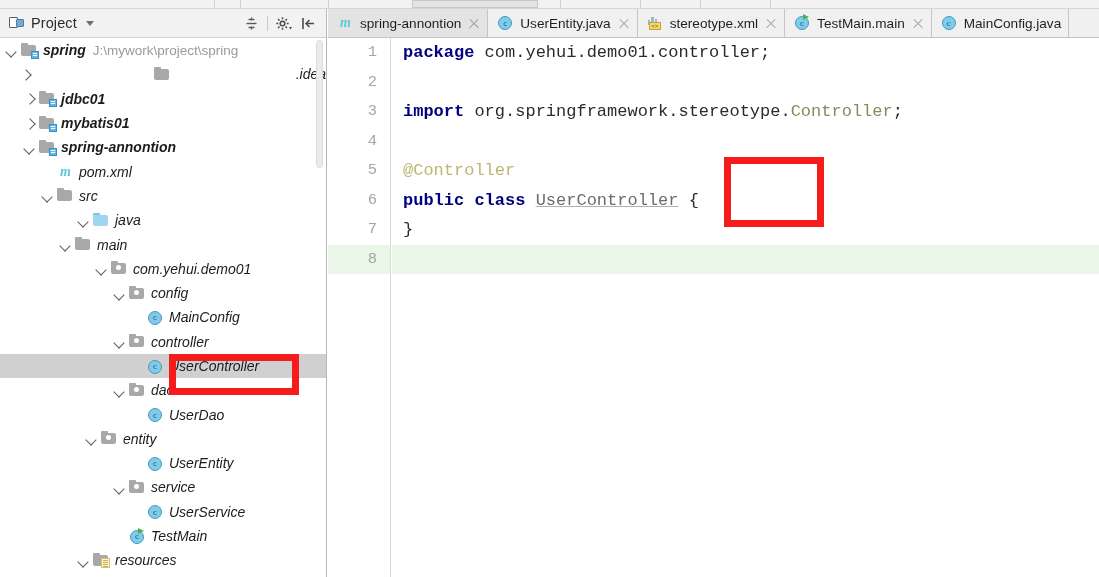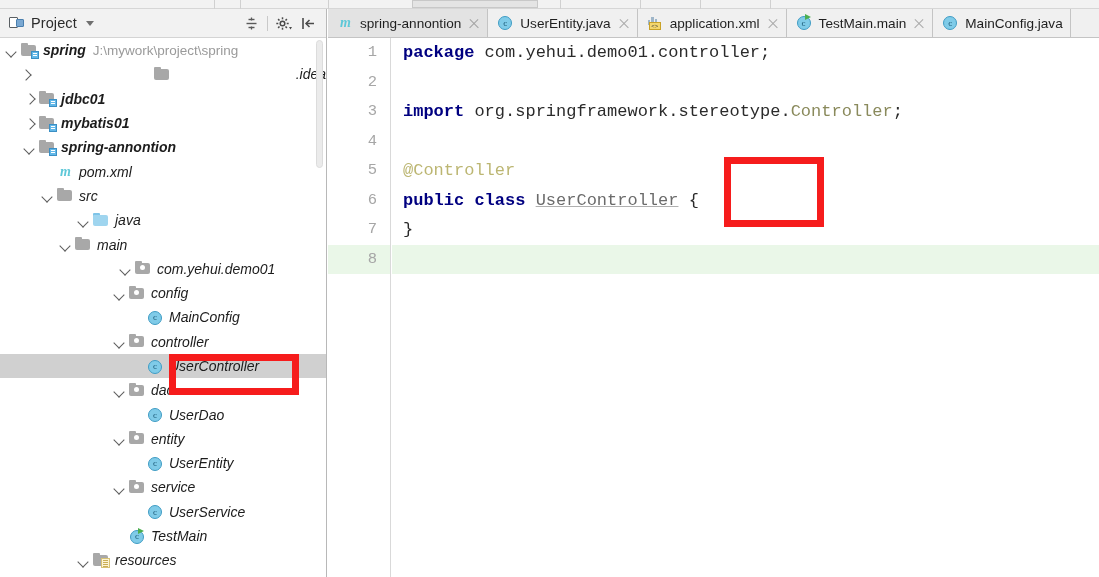--- a/index.html
+++ b/index.html
@@ -575,21 +575,21 @@
           <span class="tlabel">java</span>
         </div>
         <div class="tree-row" style="padding-left: 60px;">
           <div class="twisty down"></div>
           <div class="tnode-icon">
             <div class="fold-tab g1"></div>
             <div class="fold-base g1"></div>
           </div>
           <span class="tlabel">main</span>
         </div>
-        <div class="tree-row" style="padding-left: 120px;">
+        <div class="tree-row" style="padding-left: 96px;">
           <div class="twisty down"></div>
           <div class="tnode-icon">
             <div class="fold-tab g1"></div>
             <div class="fold-base g1"></div>
             <div style="position:absolute;left:5px;top:4px;width:5px;height:5px;background:#fff;border-radius:50%"></div>
           </div>
           <span class="tlabel">com.yehui.demo01</span>
         </div>
         <div class="tree-row" style="padding-left: 114px;">
           <div class="twisty down"></div>
@@ -632,21 +632,21 @@
           </div>
           <span class="tlabel">dao</span>
         </div>
         <div class="tree-row" style="padding-left: 132px;">
           <div class="twisty"></div>
           <div class="tnode-icon">
             <div class="ic-class">c</div>
           </div>
           <span class="tlabel">UserDao</span>
         </div>
-        <div class="tree-row" style="padding-left: 114px;">
+        <div class="tree-row" style="padding-left: 86px;">
           <div class="twisty down"></div>
           <div class="tnode-icon">
             <div class="fold-tab g1"></div>
             <div class="fold-base g1"></div>
             <div style="position:absolute;left:5px;top:4px;width:5px;height:5px;background:#fff;border-radius:50%"></div>
           </div>
           <span class="tlabel">entity</span>
         </div>
         <div class="tree-row" style="padding-left: 132px;">
           <div class="twisty"></div>
@@ -720,21 +720,21 @@
           <div class="tab-icon">
             <div class="ic-xml">
               <div class="bars">
                 <i style="left:0;height:5px"></i>
                 <i style="left:3.5px;height:8px"></i>
                 <i style="left:7px;height:6px"></i>
               </div>
               <div class="tagbox">&lt;&gt;</div>
             </div>
           </div>
-          <span class="tab-label">application.xml</span>
+          <span class="tab-label">stereotype.xml</span>
           <span class="tab-close"></span>
         </div>
         <div class="tab">
           <div class="tab-icon">
             <div class="ic-class">c</div>
             <div class="run-badge"></div>
           </div>
           <span class="tab-label">TestMain.main</span>
           <span class="tab-close"></span>
         </div>

